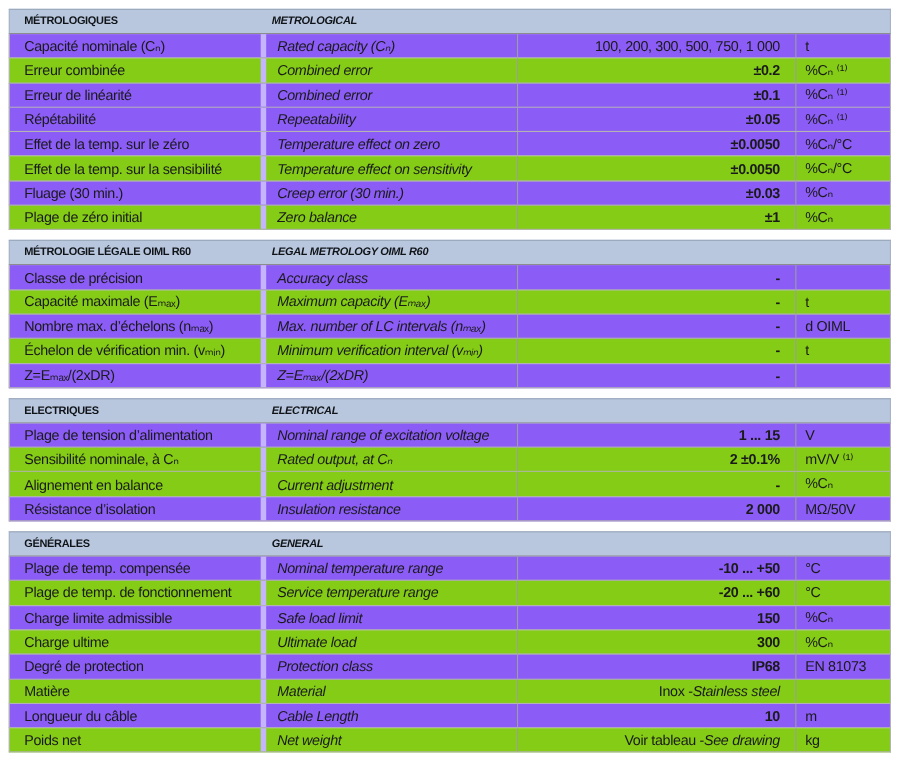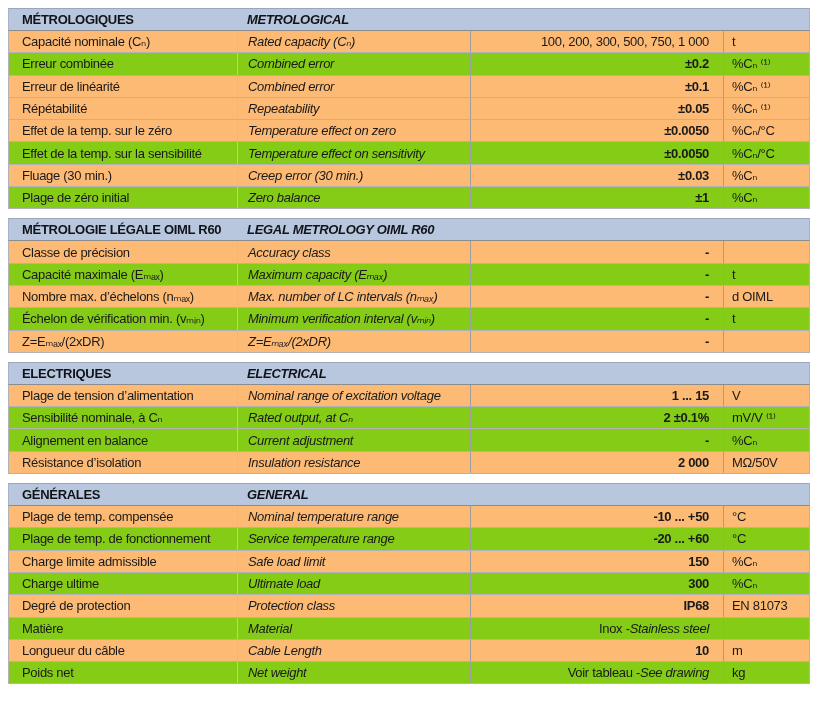--- a/index.html
+++ b/index.html
@@ -9,34 +9,34 @@
     color:#1a1a1a;letter-spacing:-0.3px;
     -webkit-font-smoothing:antialiased;
   }
   .wrap{padding:8px 6px 0 8px;}
   .section{margin-bottom:9px;}
   .sec-header{
     display:flex;height:23px;box-sizing:border-box;align-items:center;
     background:#b8c7de;
     border-top:1px solid #9aa7ba;border-bottom:1px solid #8c8c8c;
     border-left:1px solid #a7b3c6;border-right:1px solid #a7b3c6;
-    font-weight:bold;font-size:13px;color:#101418;
+    font-weight:bold;font-size:10px;color:#101418;
   }
   .h-fr{width:228px;padding-left:13px;box-sizing:border-box;}
   .h-en{font-style:italic;padding-left:10px;}
   .row{
     display:flex;height:22.3px;box-sizing:border-box;
     border-bottom:1px solid #b3b3b3;
     border-left:1px solid #b3b3b3;border-right:1px solid #b3b3b3;
-    font-size:13px;background:#fdba74;
+    font-size:13px;background:#8b5cf6;
   }
   .row.shaded{background:#84cc16;}
   .cell{display:flex;align-items:center;height:100%;box-sizing:border-box;}
   .c1{width:228px;padding-left:13px;}
-  .c2{width:233px;padding-left:10px;font-style:italic;border-left:1px solid #c4b5fd;}
+  .c2{width:233px;padding-left:10px;font-style:italic;border-left:5px solid #c4b5fd;}
   .c3{width:253px;padding-right:14px;justify-content:flex-end;font-weight:bold;border-left:1px solid #9e9e9e;}
   .c4{flex:1;padding-left:8px;border-left:1px solid #9e9e9e;}
   .row.plainval .c3{font-weight:normal;}
   .val-it{font-style:italic;}
 </style>
 </head>
 <body>
 
 <div class="wrap">
 

